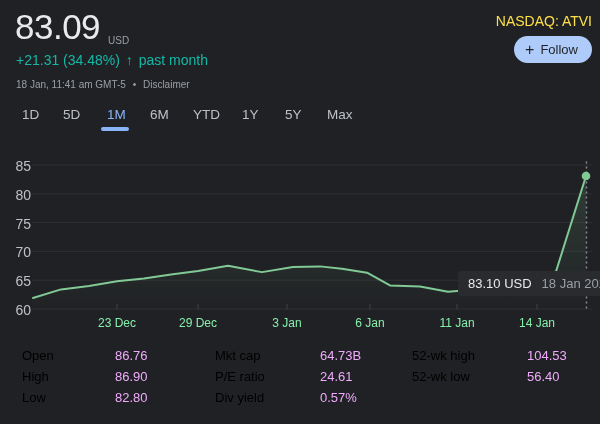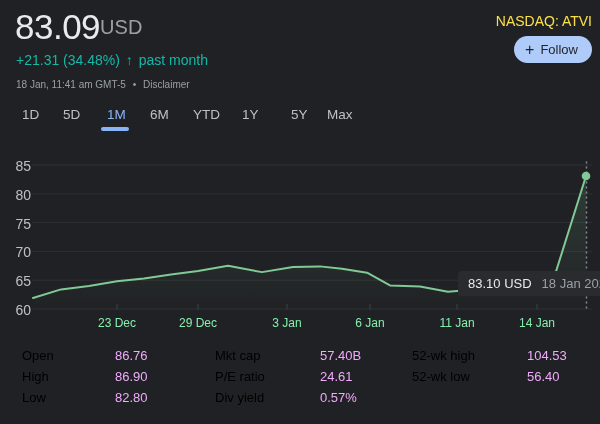--- a/index.html
+++ b/index.html
@@ -5,23 +5,23 @@
   html,body{margin:0;padding:0}
   body{
     width:600px;height:424px;position:relative;overflow:hidden;
     background:#202124;
     font-family:"Liberation Sans", sans-serif;
     -webkit-font-smoothing:antialiased;
   }
   .abs{position:absolute}
 
   
-  .price-row{left:15px;top:8px;display:flex;align-items:center}
+  .price-row{left:15px;top:8px;display:flex;align-items:flex-end}
   .price{font-size:35px;line-height:38px;color:#e8eaed;letter-spacing:-0.5px}
-  .currency{font-size:20px;color:#9aa0a6;}
+  .currency{font-size:10px;color:#9aa0a6;margin-left:8px}
   .change-line{left:16px;top:52px;font-size:14px;color:#14b8a6}
   .change-line .arrow{margin:0 2px}
   .meta-line{left:16px;top:79px;font-size:10px;color:#9aa0a6}
   .meta-line .dot{margin:0 4px}
   .ticker{right:8px;top:13px;font-size:14px;color:#fde047}
   .follow-btn{
     right:8px;top:36px;height:27px;display:flex;align-items:center;gap:6px;
     background:#aecbfa;color:#1f2125;border:none;border-radius:14px;
     padding:0 14px 0 11px;font-size:13px;font-weight:500;cursor:pointer;
     font-family:"Liberation Sans", sans-serif;
@@ -99,37 +99,37 @@
   <span class="plus">+</span>
   <span>Follow</span>
 </button>
 
 <span class="abs tab" style="left:22px">1D</span>
 <span class="abs tab" style="left:63px">5D</span>
 <span class="abs tab active" style="left:107px">1M</span>
 <span class="abs tab" style="left:150px">6M</span>
 <span class="abs tab" style="left:193px">YTD</span>
 <span class="abs tab" style="left:242px">1Y</span>
-<span class="abs tab" style="left:291px">5Y</span>
+<span class="abs tab" style="left:285px">5Y</span>
 <span class="abs tab" style="left:327px">Max</span>
 <div class="abs tab-underline"></div>
 
 <div class="abs tooltip">
   <span class="tt-price">83.10 USD</span>
   <span class="tt-date">18 Jan 2022</span>
 </div>
 
 <span class="stat lbl c1l r1">Open</span>
 <span class="stat val c1v r1">86.76</span>
 <span class="stat lbl c1l r2">High</span>
 <span class="stat val c1v r2">86.90</span>
 <span class="stat lbl c1l r3">Low</span>
 <span class="stat val c1v r3">82.80</span>
 <span class="stat lbl c2l r1">Mkt cap</span>
-<span class="stat val c2v r1">57.40B</span>
+<span class="stat val c2v r1">64.73B</span>
 <span class="stat lbl c2l r2">P/E ratio</span>
 <span class="stat val c2v r2">24.61</span>
 <span class="stat lbl c2l r3">Div yield</span>
 <span class="stat val c2v r3">0.57%</span>
 <span class="stat lbl c3l r1">52-wk high</span>
 <span class="stat val c3v r1">104.53</span>
 <span class="stat lbl c3l r2">52-wk low</span>
 <span class="stat val c3v r2">56.40</span>
 
 </body></html>

